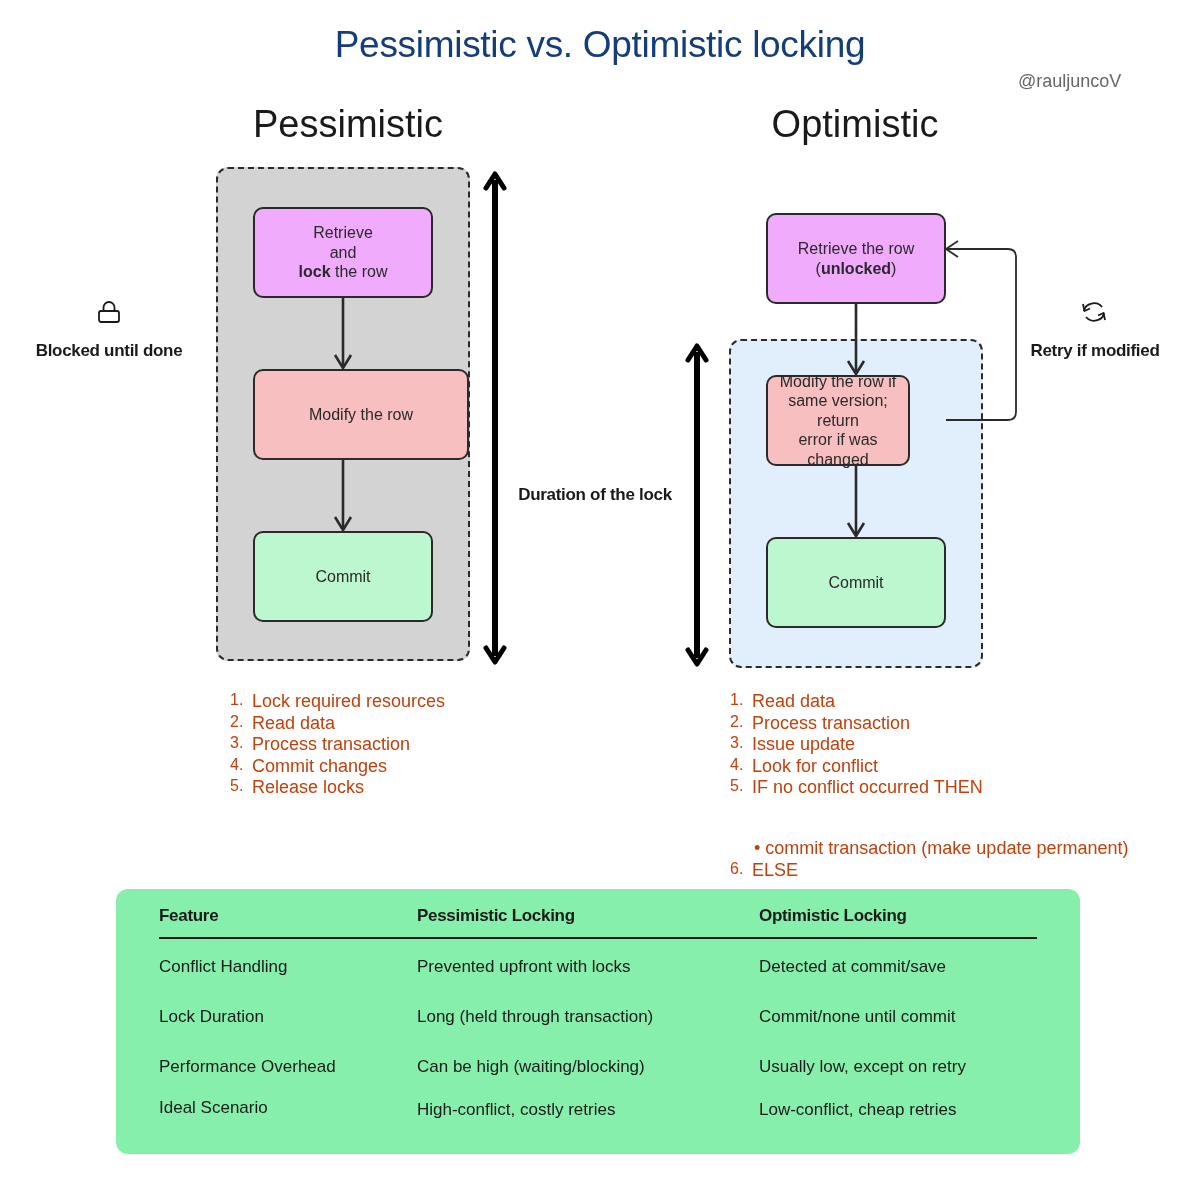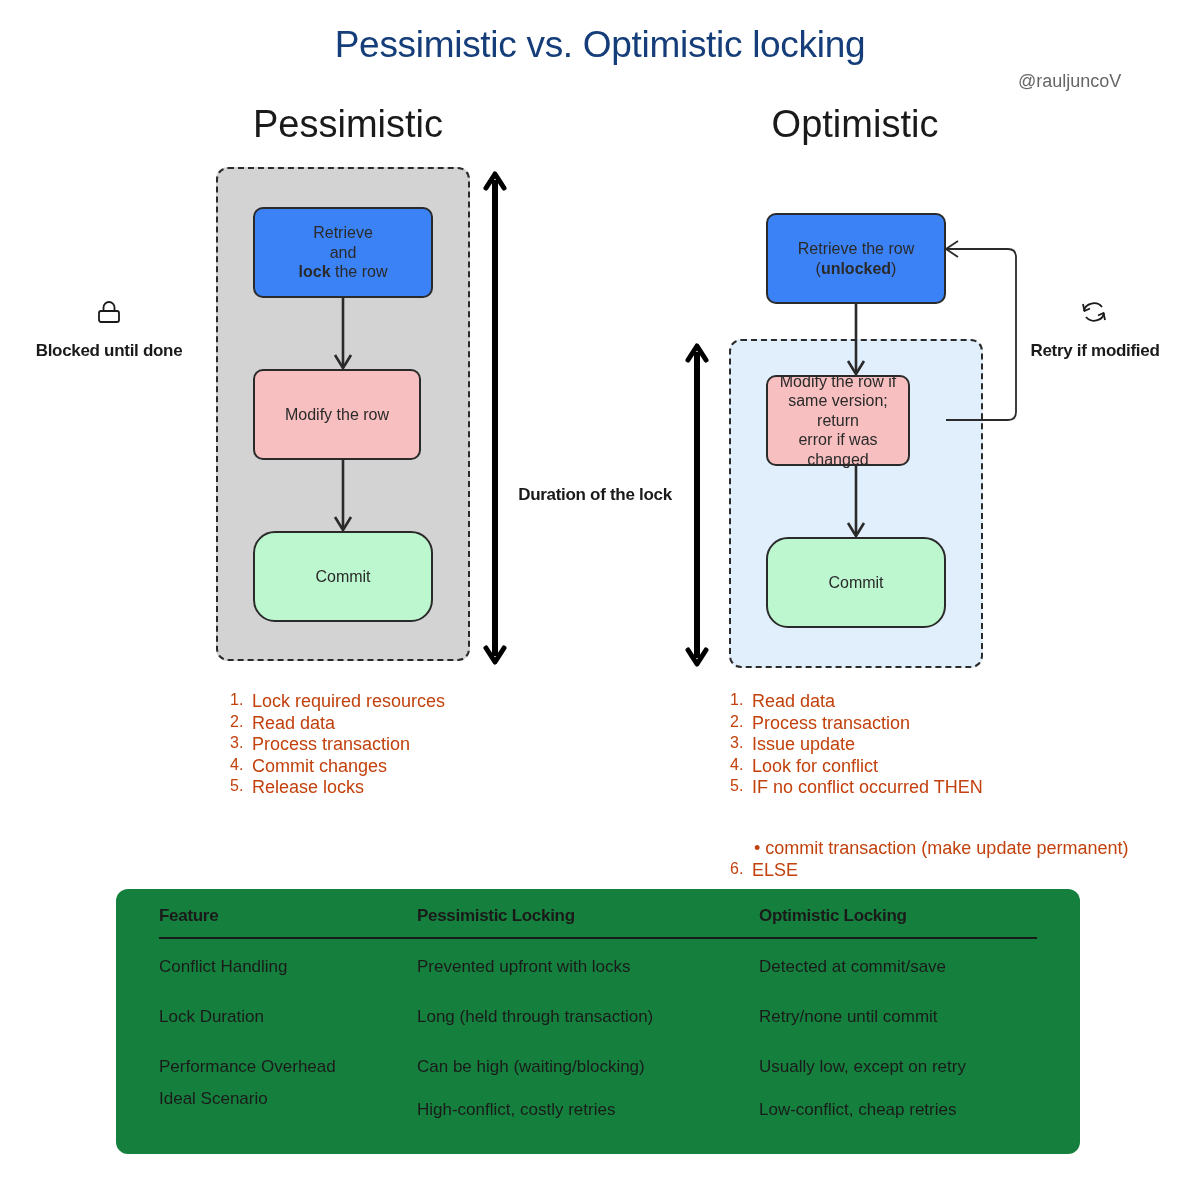--- a/index.html
+++ b/index.html
@@ -23,40 +23,40 @@
       position: absolute; border: 2px dashed #2a2a2a; border-radius: 12px;
     }
     .pess-container { left: 216px; top: 167px; width: 254px; height: 494px; background: #d3d3d3; }
     .opt-container { left: 729px; top: 339px; width: 254px; height: 329px; background: #e1effc; }
 
     .node {
       position: absolute; border: 2px solid #2a2a2a; border-radius: 10px;
       display: flex; align-items: center; justify-content: center; text-align: center;
       font-size: 16px; line-height: 19.5px; color: #2a2a2a; padding: 4px 8px;
     }
-    .blue { background: #3b82f6; }
+    .blue { background: #f0abfc; }
     .pink { background: #f7bfc0; }
-    .green { background: #bdf7cf; border-radius: 22px; }
+    .green { background: #bdf7cf; }
     .node b { font-weight: bold; }
 
     .side-label {
       position: absolute; font-size: 17px; font-weight: bold; color: #1a1a1a; text-align: center;
       letter-spacing: -0.3px;
     }
 
     .steps {
       position: absolute; font-size: 18px; line-height: 20.6px; color: #c2410c; list-style: none;
     }
     .steps li { white-space: nowrap; }
     .steps .num { display: inline-block; width: 22px; font-size: 16px; vertical-align: 2px; }
     .steps .sub { padding-left: 24px; margin-top: 40px; }
 
     .table-panel {
       position: absolute; left: 116px; top: 889px; width: 964px; height: 265px;
-      background: #15803d; border-radius: 12px;
+      background: #86efac; border-radius: 12px;
     }
     .tbl { position: absolute; left: 43px; top: 0; width: 880px; font-size: 17px; color: #1a1a1a; }
     .tbl .hdr { position: absolute; top: 17px; font-weight: bold; letter-spacing: -0.3px; }
     .tbl .rule { position: absolute; left: 0; top: 48px; width: 878px; height: 2px; background: #1a1a1a; }
     .tbl .cell { position: absolute; white-space: nowrap; }
     .c0 { left: 0; } .c1 { left: 258px; } .c2 { left: 600px; }
 
     svg.overlay { position: absolute; left: 0; top: 0; pointer-events: none; }
   </style>
 </head>
@@ -78,21 +78,21 @@
 
 <div class="dashed-box pess-container"></div>
 
 <div class="node blue" style="left:253px; top:207px; width:180px; height:91px;">
   <div>
     <div>Retrieve</div>
     <div>and</div>
     <div><b>lock</b><span> the row</span></div>
   </div>
 </div>
-<div class="node pink" style="left:253px; top:369px; width:168px; height:91px;">
+<div class="node pink" style="left:253px; top:369px; width:216px; height:91px;">
   <span>Modify the row</span>
 </div>
 <div class="node green" style="left:253px; top:531px; width:180px; height:91px;">
   <span>Commit</span>
 </div>
 
 <div class="side-label" style="left:515px; top:485px; width:160px;">Duration of the lock</div>
 
 <div class="abs" style="left:1080px; top:299px; width:28px; height:26px;">
   <svg width="28" height="26" viewBox="0 0 28 26">
@@ -187,26 +187,26 @@
     <div class="rule"></div>
 
     <div>
       <div class="cell c0" style="top:68px;">Conflict Handling</div>
       <div class="cell c1" style="top:68px;">Prevented upfront with locks</div>
       <div class="cell c2" style="top:68px;">Detected at commit/save</div>
     </div>
     <div>
       <div class="cell c0" style="top:118px;">Lock Duration</div>
       <div class="cell c1" style="top:118px;">Long (held through transaction)</div>
-      <div class="cell c2" style="top:118px;">Retry/none until commit</div>
+      <div class="cell c2" style="top:118px;">Commit/none until commit</div>
     </div>
     <div>
       <div class="cell c0" style="top:168px;">Performance Overhead</div>
       <div class="cell c1" style="top:168px;">Can be high (waiting/blocking)</div>
       <div class="cell c2" style="top:168px;">Usually low, except on retry</div>
     </div>
     <div>
-      <div class="cell c0" style="top:200px;">Ideal Scenario</div>
+      <div class="cell c0" style="top:209px;">Ideal Scenario</div>
       <div class="cell c1" style="top:211px;">High-conflict, costly retries</div>
       <div class="cell c2" style="top:211px;">Low-conflict, cheap retries</div>
     </div>
   </div>
 </div>
 
 </body></html>

